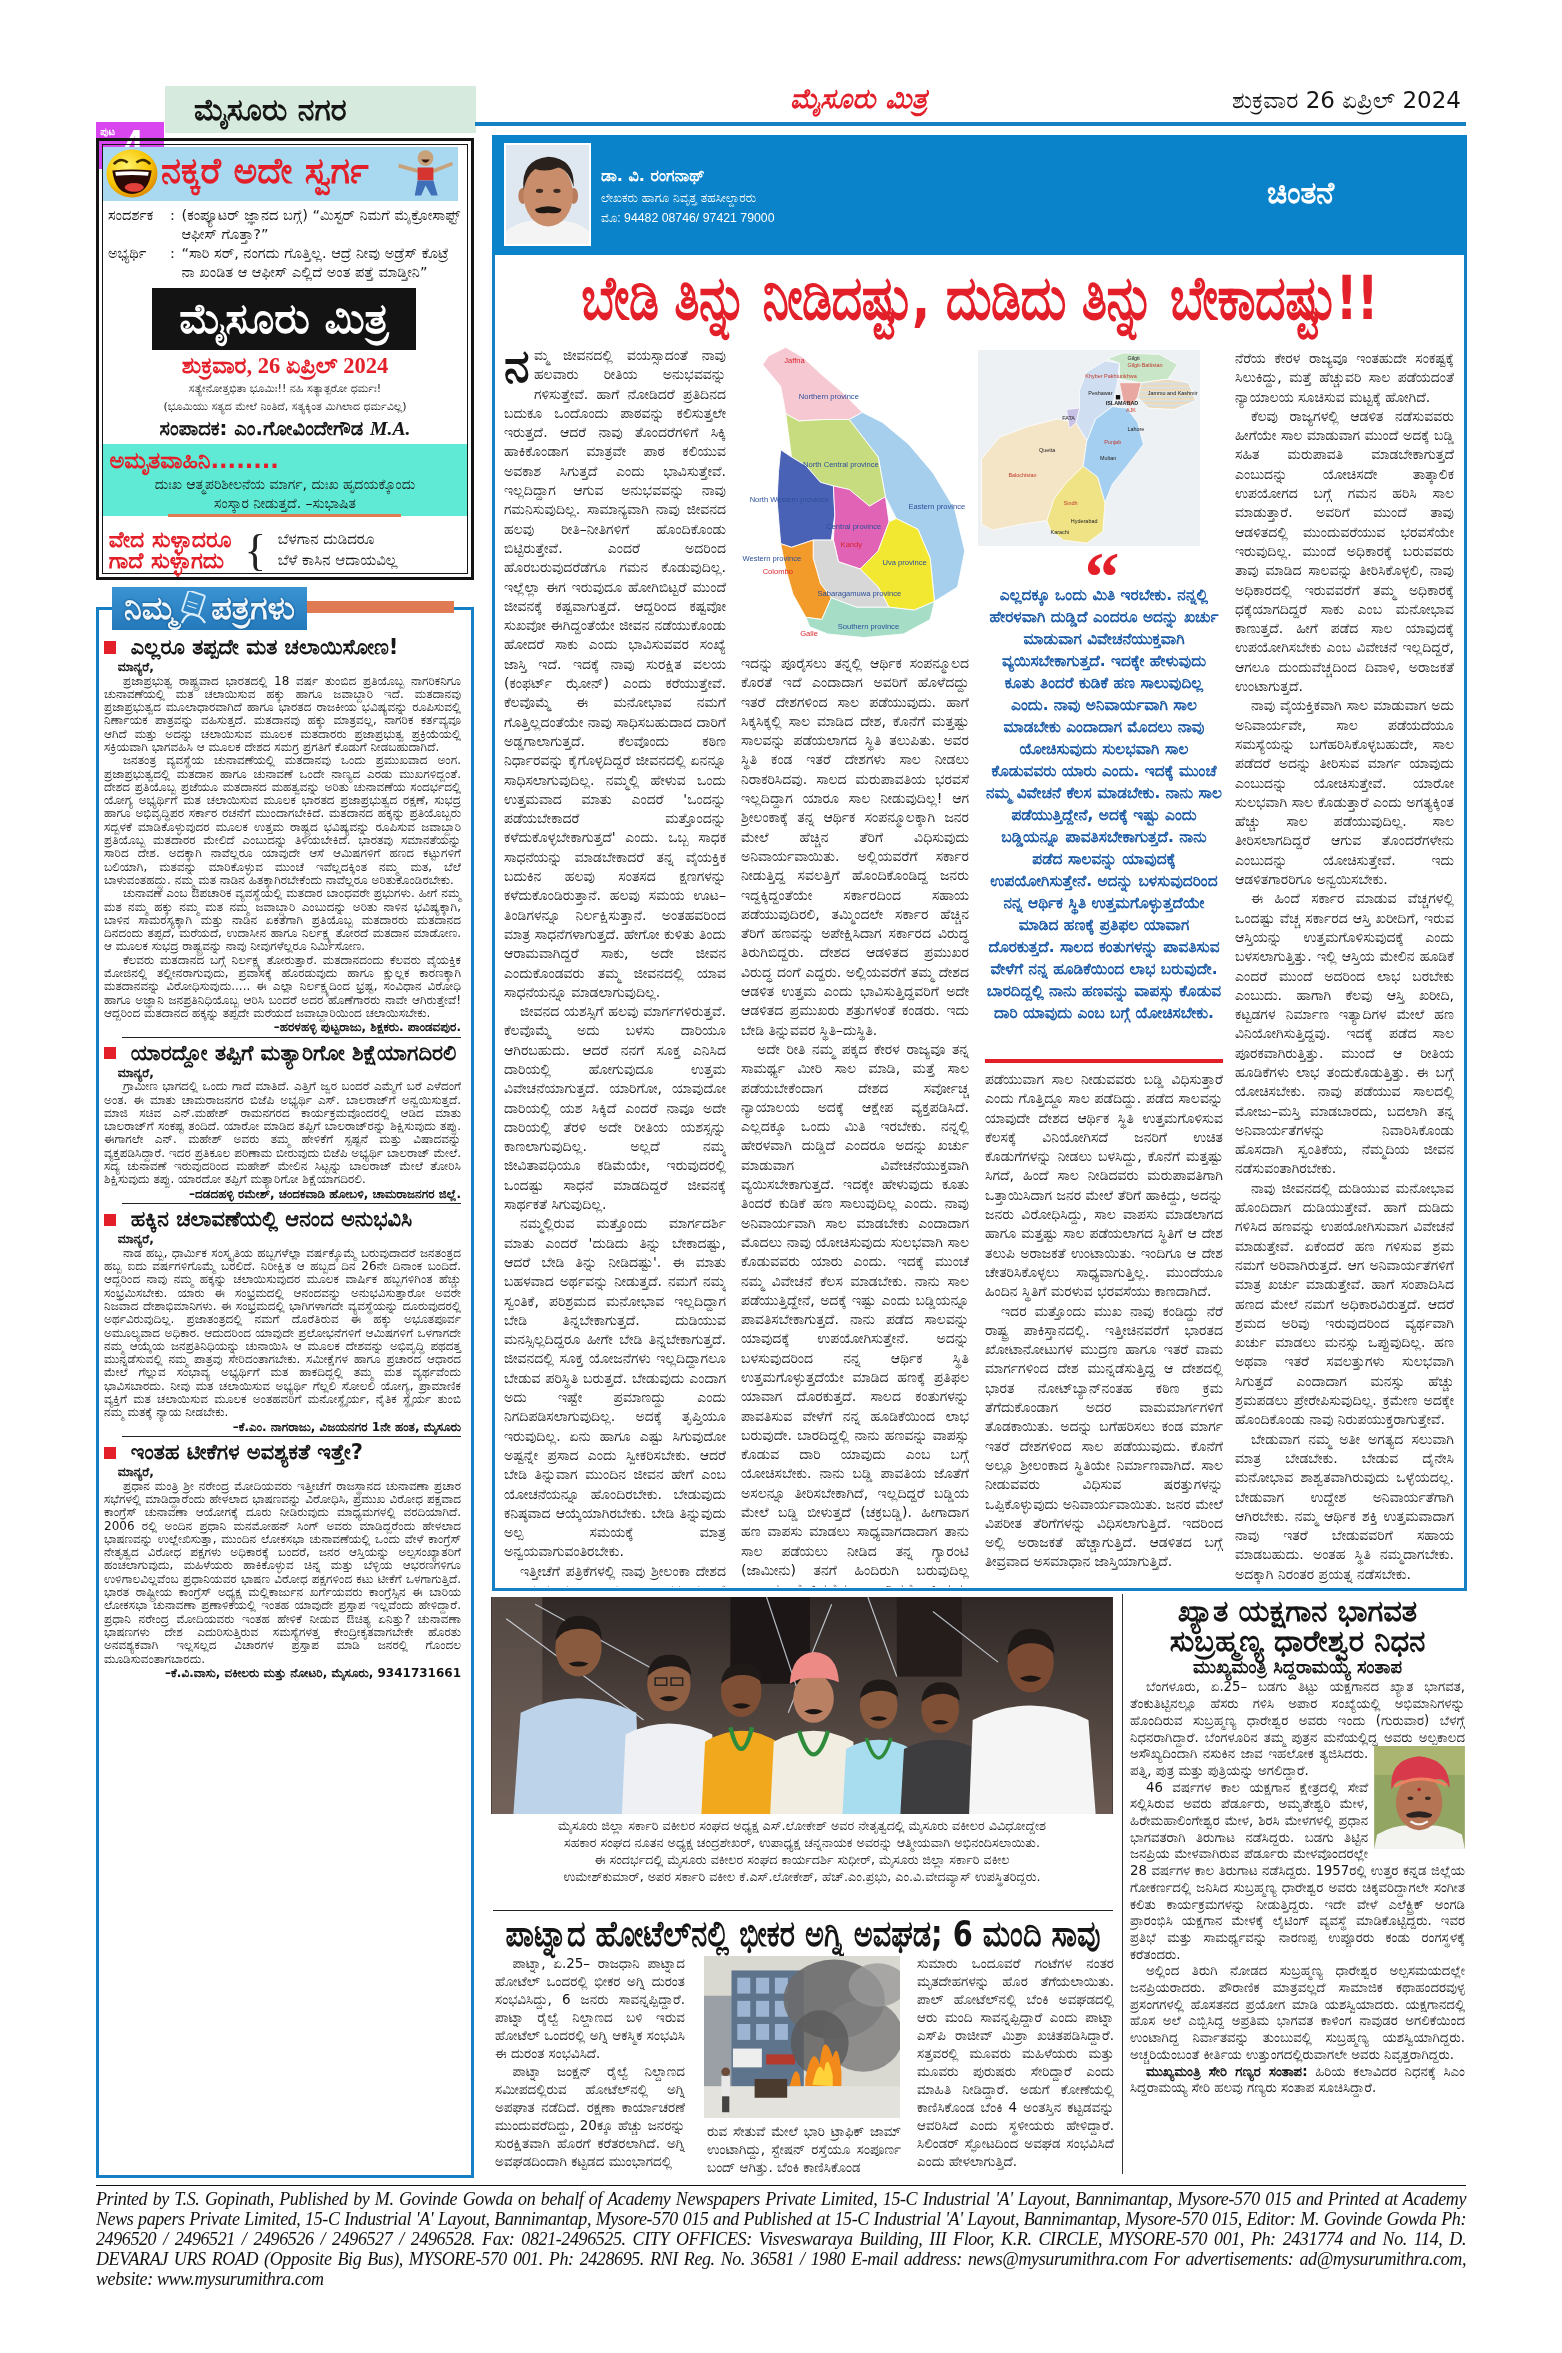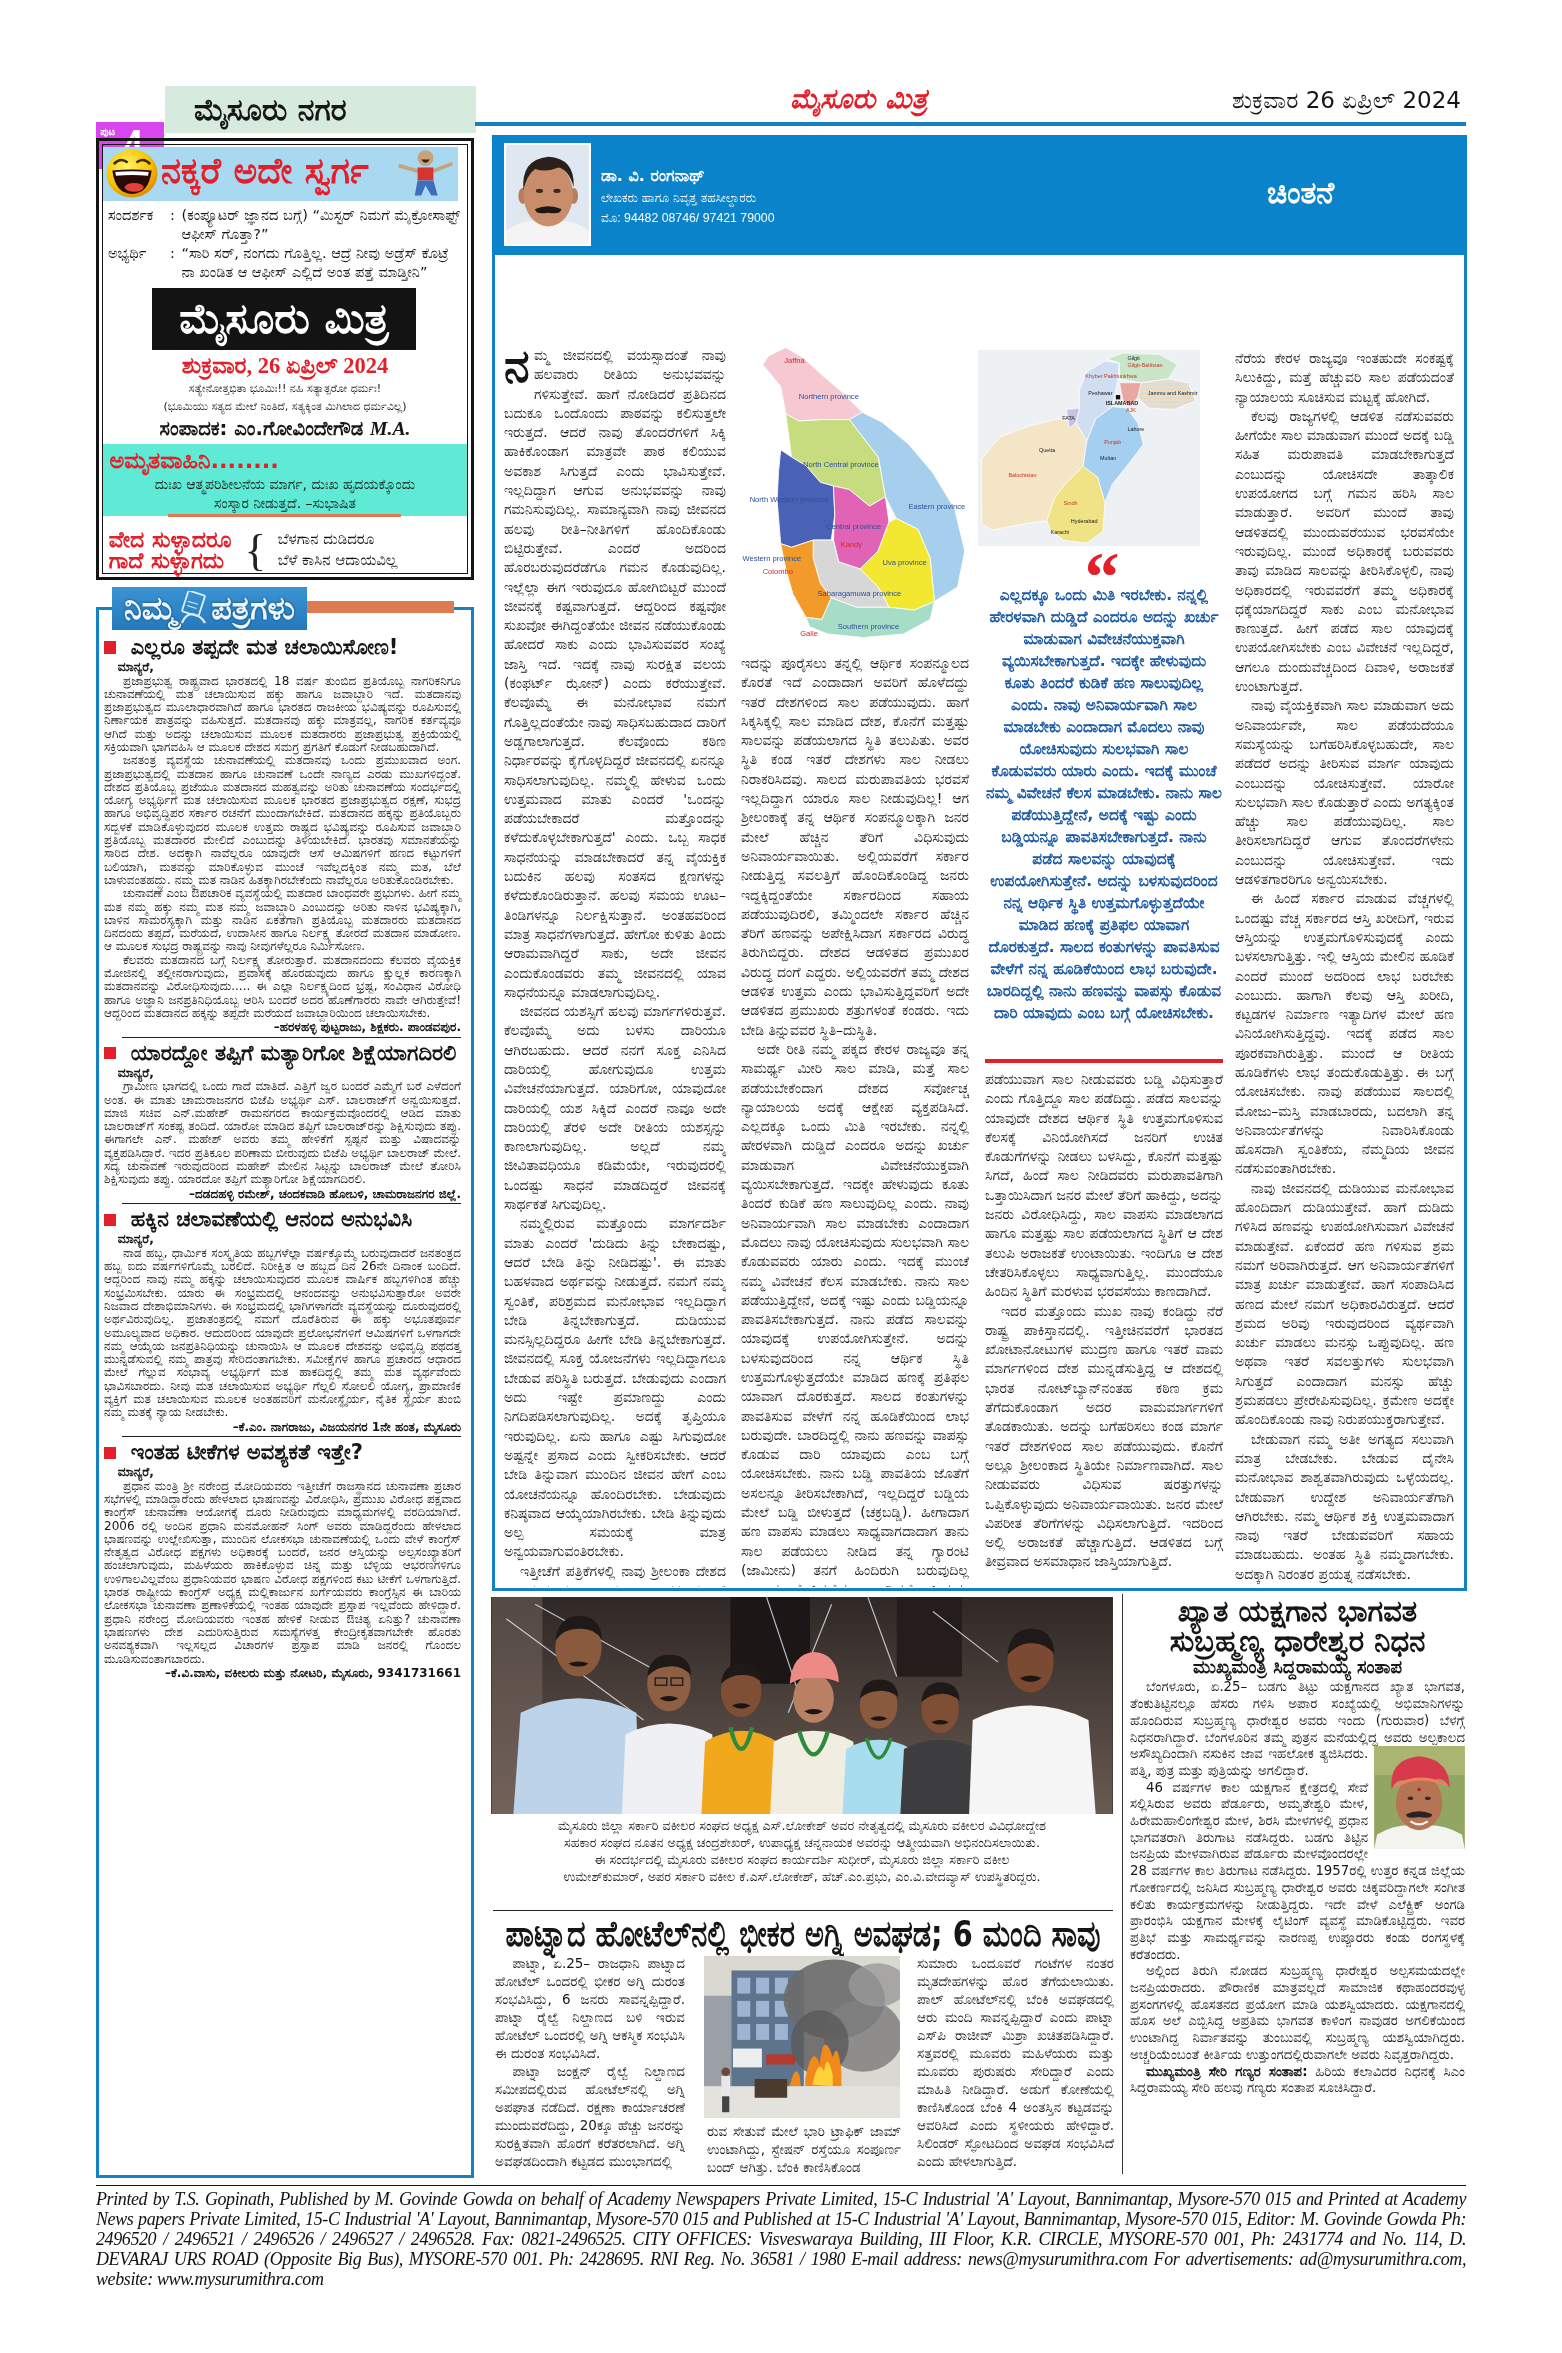--- a/index.html
+++ b/index.html
@@ -259,20 +259,23 @@
       <ellipse cx="46" cy="63" rx="5" ry="3" fill="#3a2a22"></ellipse>
       <ellipse cx="70" cy="63" rx="5" ry="3" fill="#3a2a22"></ellipse>
       <path d="M40 88 Q58 80 76 88 Q76 96 58 93 Q40 96 40 88Z" fill="#1e1815"></path>
     </svg>
   </div>
   <div class="a auth auth-name">ಡಾ. ವಿ. ರಂಗನಾಥ್</div>
   <div class="a auth auth-desig">ಲೇಖಕರು ಹಾಗೂ ನಿವೃತ್ತ ತಹಸೀಲ್ದಾರರು</div>
   <div class="a auth auth-phone">ಮೊ: 94482 08746/ 97421 79000</div>
   <div class="a chintane">ಚಿಂತನೆ</div>
 
+  <div class="a headline">
+    <span>ಬೇಡಿ ತಿನ್ನು ನೀಡಿದಷ್ಟು, ದುಡಿದು ತಿನ್ನು ಬೇಕಾದಷ್ಟು!!</span>
+  </div>
 
   <div class="acol" style="left:504px;top:346px;width:222px;height:1241px;">
     <p class="cont"><span class="dropcap">ನ</span><span>ಮ್ಮ ಜೀವನದಲ್ಲಿ ವಯಸ್ಸಾದಂತೆ ನಾವು ಹಲವಾರು ರೀತಿಯ ಅನುಭವವನ್ನು ಗಳಿಸುತ್ತೇವೆ. ಹಾಗೆ ನೋಡಿದರೆ ಪ್ರತಿದಿನದ ಬದುಕೂ ಒಂದೊಂದು ಪಾಠವನ್ನು ಕಲಿಸುತ್ತಲೇ ಇರುತ್ತದೆ. ಆದರೆ ನಾವು ತೊಂದರೆಗಳಿಗೆ ಸಿಕ್ಕಿ ಹಾಕಿಕೊಂಡಾಗ ಮಾತ್ರವೇ ಪಾಠ ಕಲಿಯುವ ಅವಕಾಶ ಸಿಗುತ್ತದೆ ಎಂದು ಭಾವಿಸುತ್ತೇವೆ. ಇಲ್ಲದಿದ್ದಾಗ ಆಗುವ ಅನುಭವವನ್ನು ನಾವು ಗಮನಿಸುವುದಿಲ್ಲ. ಸಾಮಾನ್ಯವಾಗಿ ನಾವು ಜೀವನದ ಹಲವು ರೀತಿ–ನೀತಿಗಳಿಗೆ ಹೊಂದಿಕೊಂಡು ಬಿಟ್ಟಿರುತ್ತೇವೆ. ಎಂದರೆ ಅದರಿಂದ ಹೊರಬರುವುದರೆಡೆಗೂ ಗಮನ ಕೊಡುವುದಿಲ್ಲ. ಇಲ್ಲೆಲ್ಲಾ ಈಗ ಇರುವುದೂ ಹೋಗಿಬಿಟ್ಟರೆ ಮುಂದೆ ಜೀವನಕ್ಕೆ ಕಷ್ಟವಾಗುತ್ತದೆ. ಆದ್ದರಿಂದ ಕಷ್ಟವೋ ಸುಖವೋ ಈಗಿದ್ದಂತೆಯೇ ಜೀವನ ನಡೆಯುಕೊಂಡು ಹೋದರೆ ಸಾಕು ಎಂದು ಭಾವಿಸುವವರ ಸಂಖ್ಯೆ ಜಾಸ್ತಿ ಇದೆ. ಇದಕ್ಕೆ ನಾವು ಸುರಕ್ಷಿತ ವಲಯ (ಕಂಫರ್ಟ್ ಝೋನ್) ಎಂದು ಕರೆಯುತ್ತೇವೆ. ಕೆಲವೊಮ್ಮೆ ಈ ಮನೋಭಾವ ನಮಗೆ ಗೊತ್ತಿಲ್ಲದಂತೆಯೇ ನಾವು ಸಾಧಿಸಬಹುದಾದ ದಾರಿಗೆ ಅಡ್ಡಗಾಲಾಗುತ್ತದೆ. ಕೆಲವೊಂದು ಕಠಿಣ ನಿರ್ಧಾರವನ್ನು ಕೈಗೊಳ್ಳದಿದ್ದರೆ ಜೀವನದಲ್ಲಿ ಏನನ್ನೂ ಸಾಧಿಸಲಾಗುವುದಿಲ್ಲ. ನಮ್ಮಲ್ಲಿ ಹೇಳುವ ಒಂದು ಉತ್ತಮವಾದ ಮಾತು ಎಂದರೆ 'ಒಂದನ್ನು ಪಡೆಯಬೇಕಾದರೆ ಮತ್ತೊಂದನ್ನು ಕಳೆದುಕೊಳ್ಳಬೇಕಾಗುತ್ತದೆ' ಎಂದು. ಒಬ್ಬ ಸಾಧಕ ಸಾಧನೆಯನ್ನು ಮಾಡಬೇಕಾದರೆ ತನ್ನ ವೈಯಕ್ತಿಕ ಬದುಕಿನ ಹಲವು ಸಂತಸದ ಕ್ಷಣಗಳನ್ನು ಕಳೆದುಕೊಂಡಿರುತ್ತಾನೆ. ಹಲವು ಸಮಯ ಊಟ–ತಿಂಡಿಗಳನ್ನೂ ನಿರ್ಲಕ್ಷಿಸುತ್ತಾನೆ. ಅಂತಹವರಿಂದ ಮಾತ್ರ ಸಾಧನೆಗಳಾಗುತ್ತದೆ. ಹೇಗೋ ಕುಳಿತು ತಿಂದು ಆರಾಮವಾಗಿದ್ದರೆ ಸಾಕು, ಅದೇ ಜೀವನ ಎಂದುಕೊಂಡವರು ತಮ್ಮ ಜೀವನದಲ್ಲಿ ಯಾವ ಸಾಧನೆಯನ್ನೂ ಮಾಡಲಾಗುವುದಿಲ್ಲ.</span></p>
     <p>ಜೀವನದ ಯಶಸ್ಸಿಗೆ ಹಲವು ಮಾರ್ಗಗಳಿರುತ್ತವೆ. ಕೆಲವೊಮ್ಮೆ ಅದು ಬಳಸು ದಾರಿಯೂ ಆಗಿರಬಹುದು. ಆದರೆ ನನಗೆ ಸೂಕ್ತ ಎನಿಸಿದ ದಾರಿಯಲ್ಲಿ ಹೋಗುವುದೂ ಉತ್ತಮ ವಿವೇಚನೆಯಾಗುತ್ತದೆ. ಯಾರಿಗೋ, ಯಾವುದೋ ದಾರಿಯಲ್ಲಿ ಯಶ ಸಿಕ್ಕಿದೆ ಎಂದರೆ ನಾವೂ ಅದೇ ದಾರಿಯಲ್ಲಿ ತೆರಳಿ ಅದೇ ರೀತಿಯ ಯಶಸ್ಸನ್ನು ಕಾಣಲಾಗುವುದಿಲ್ಲ. ಅಲ್ಲದೆ ನಮ್ಮ ಜೀವಿತಾವಧಿಯೂ ಕಡಿಮೆಯೇ, ಇರುವುದರಲ್ಲಿ ಒಂದಷ್ಟು ಸಾಧನೆ ಮಾಡದಿದ್ದರೆ ಜೀವನಕ್ಕೆ ಸಾರ್ಥಕತೆ ಸಿಗುವುದಿಲ್ಲ.</p>
     <p>ನಮ್ಮಲ್ಲಿರುವ ಮತ್ತೊಂದು ಮಾರ್ಗದರ್ಶಿ ಮಾತು ಎಂದರೆ 'ದುಡಿದು ತಿನ್ನು ಬೇಕಾದಷ್ಟು, ಆದರೆ ಬೇಡಿ ತಿನ್ನು ನೀಡಿದಷ್ಟು'. ಈ ಮಾತು ಬಹಳವಾದ ಅರ್ಥವನ್ನು ನೀಡುತ್ತದೆ. ನಮಗೆ ನಮ್ಮ ಸ್ವಂತಿಕೆ, ಪರಿಶ್ರಮದ ಮನೋಭಾವ ಇಲ್ಲದಿದ್ದಾಗ ಬೇಡಿ ತಿನ್ನಬೇಕಾಗುತ್ತದೆ. ದುಡಿಯುವ ಮನಸ್ಸಿಲ್ಲದಿದ್ದರೂ ಹೀಗೇ ಬೇಡಿ ತಿನ್ನಬೇಕಾಗುತ್ತದೆ. ಜೀವನದಲ್ಲಿ ಸೂಕ್ತ ಯೋಜನೆಗಳು ಇಲ್ಲದಿದ್ದಾಗಲೂ ಬೇಡುವ ಪರಿಸ್ಥಿತಿ ಬರುತ್ತದೆ. ಬೇಡುವುದು ಎಂದಾಗ ಅದು ಇಷ್ಟೇ ಪ್ರಮಾಣದ್ದು ಎಂದು ನಿಗದಿಪಡಿಸಲಾಗುವುದಿಲ್ಲ. ಅದಕ್ಕೆ ತೃಪ್ತಿಯೂ ಇರುವುದಿಲ್ಲ. ಏನು ಹಾಗೂ ಎಷ್ಟು ಸಿಗುವುದೋ ಅಷ್ಟನ್ನೇ ಪ್ರಸಾದ ಎಂದು ಸ್ವೀಕರಿಸಬೇಕು. ಆದರೆ ಬೇಡಿ ತಿನ್ನುವಾಗ ಮುಂದಿನ ಜೀವನ ಹೇಗೆ ಎಂಬ ಯೋಚನೆಯನ್ನೂ ಹೊಂದಿರಬೇಕು. ಬೇಡುವುದು ಕನಿಷ್ಠವಾದ ಆಯ್ಕೆಯಾಗಿರಬೇಕು. ಬೇಡಿ ತಿನ್ನುವುದು ಅಲ್ಪ ಸಮಯಕ್ಕೆ ಮಾತ್ರ ಅನ್ವಯವಾಗುವಂತಿರಬೇಕು.</p>
     <p>ಇತ್ತೀಚೆಗೆ ಪತ್ರಿಕೆಗಳಲ್ಲಿ ನಾವು ಶ್ರೀಲಂಕಾ ದೇಶದ ಆರ್ಥಿಕ ಕುಸಿತ, ಅರಾಜಕತಾ ವಾತಾವರಣದ ಬಗ್ಗೆ ಓದಿದ್ದೇವೆ. ಅಲ್ಲಿನ ಸರ್ಕಾರ ಕೆಲವು ಯೋಜನೆಗಳನ್ನು ಜನರ ಅನುಕೂಲಕ್ಕಾಗಿ ಎಂದು ಮಾಡ ಹೊರಟಿತು. ಆದರೆ ಅದು ಅನಗತ್ಯವೂ ಆಗಿತ್ತು.</p>
   </div>
 
   <svg class="a" style="left:741px;top:341px;" width="231" height="300" viewBox="0 0 320 414">
     <g stroke="#ffffff" stroke-width="1.2">

